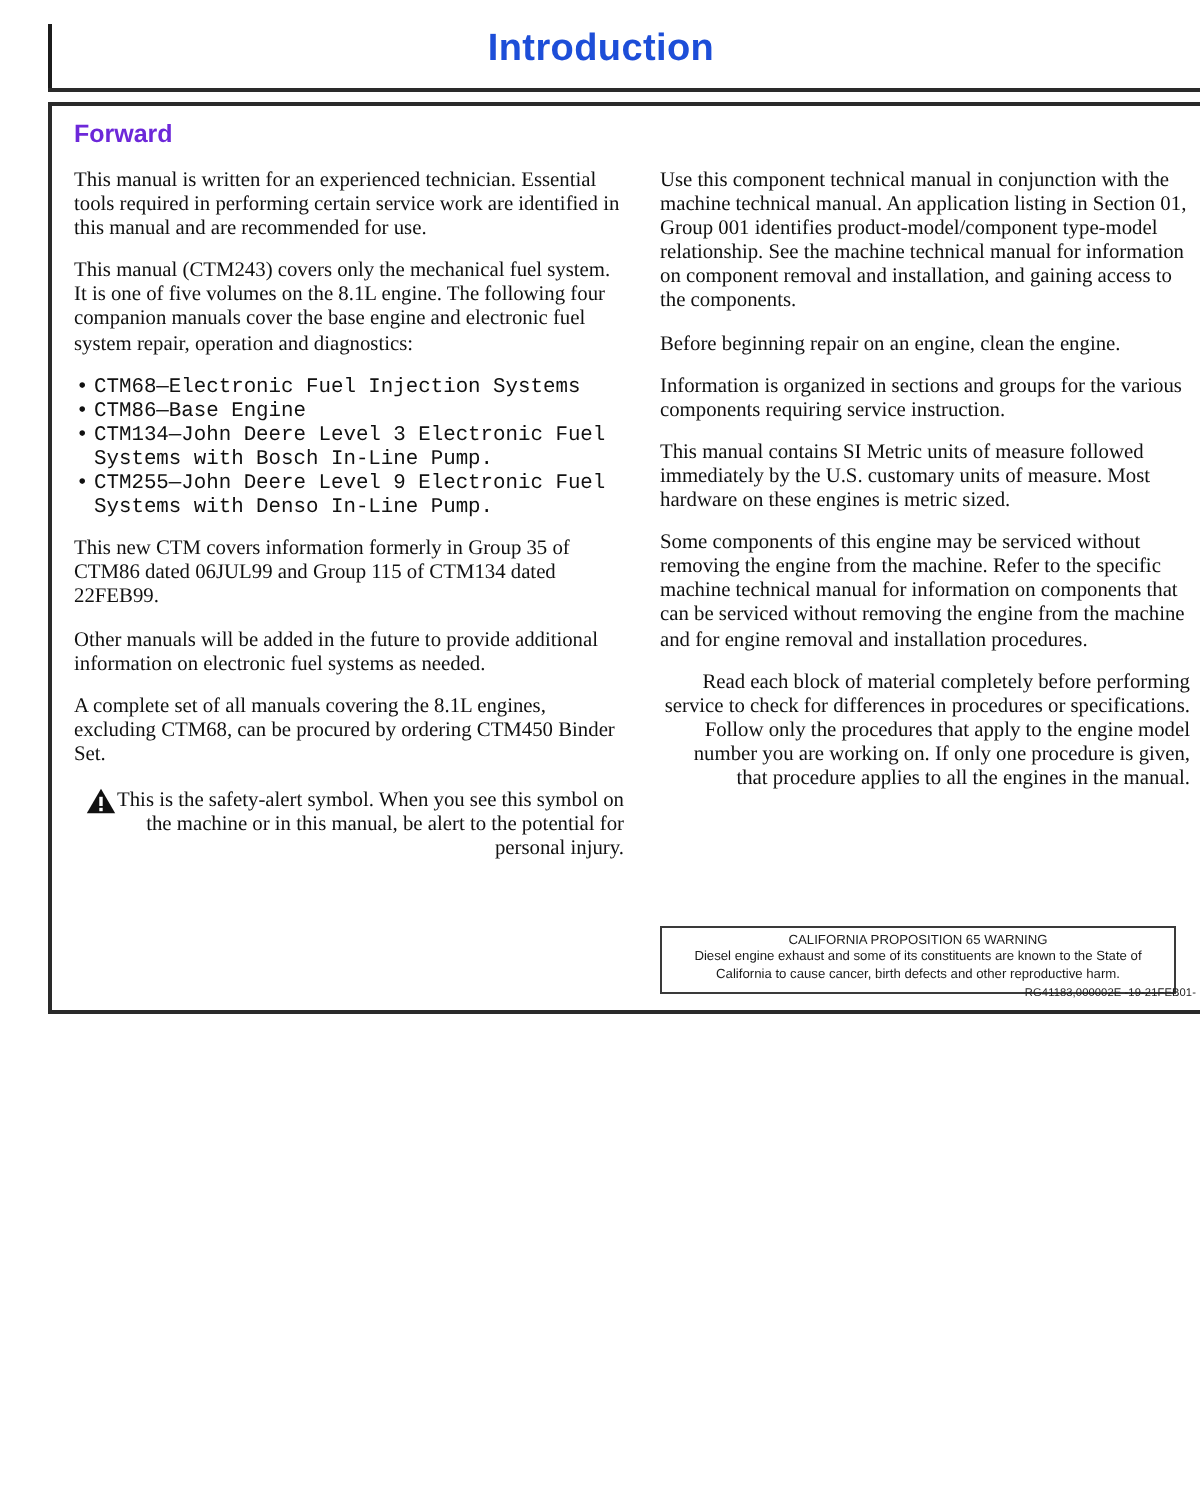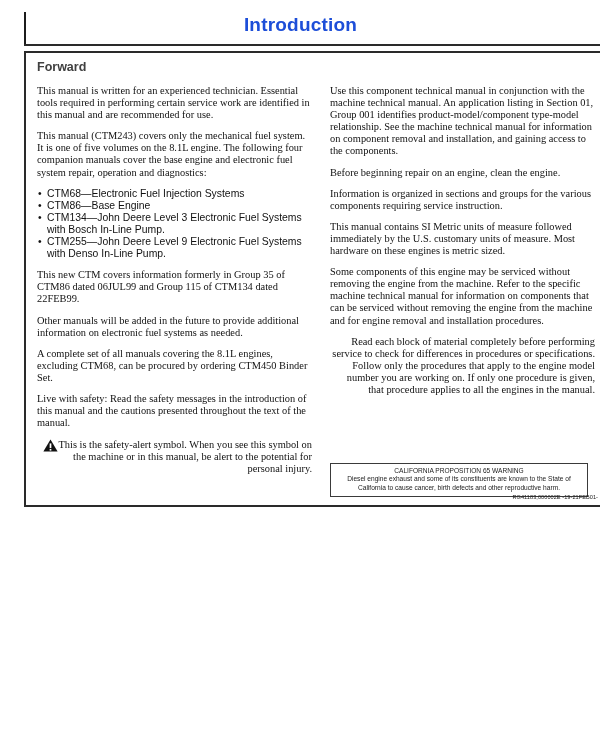--- a/index.html
+++ b/index.html
@@ -86,21 +86,21 @@
     height: 2px;
     background: #2a2a2a;
   }
 
   .section-heading {
     position: absolute;
     left: 37px;
     top: 60px;
     font-size: 12.5px;
     font-weight: bold;
-    color: #404040;
+    color: #6d28d9;
   }
 
   .col {
     position: absolute;
     top: 85px;
     font-size: 10.4px;
     line-height: 12.1px;
     color: #111111;
   }
   .col-left  { left: 37px;  width: 275px; }
@@ -114,20 +114,21 @@
 
   ul.manual-list {
     margin: 0 0 9px 0;
     padding: 0;
     list-style: none;
   }
   ul.manual-list li {
     position: relative;
     padding-left: 10px;
     margin: 0;
+    font-family: Liberation Mono, monospace;
   }
   ul.manual-list li::before {
     content: "\2022";
     position: absolute;
     left: 1px;
     top: 0;
   }
 
   
   .safety-para {
@@ -200,21 +201,20 @@
     <ul class="manual-list">
       <li>CTM68—Electronic Fuel Injection Systems</li>
       <li>CTM86—Base Engine</li>
       <li>CTM134—John Deere Level 3 Electronic Fuel Systems with Bosch In-Line Pump.</li>
       <li>CTM255—John Deere Level 9 Electronic Fuel Systems with Denso In-Line Pump.</li>
     </ul>
 
     <p>This new CTM covers information formerly in Group 35 of CTM86 dated 06JUL99 and Group 115 of CTM134 dated 22FEB99.</p>
     <p>Other manuals will be added in the future to provide additional information on electronic fuel systems as needed.</p>
     <p>A complete set of all manuals covering the 8.1L engines, excluding CTM68, can be procured by ordering CTM450 Binder Set.</p>
-    <p>Live with safety: Read the safety messages in the introduction of this manual and the cautions presented throughout the text of the manual.</p>
 
     <p class="safety-para"><span class="alert-triangle"><svg width="15" height="13" viewBox="0 0 15 13" xmlns="http://www.w3.org/2000/svg">
             <polygon points="7.5,0.4 14.6,12.6 0.4,12.6" fill="#111111"></polygon>
             <rect x="6.65" y="4.4" width="1.7" height="4.6" fill="#ffffff"></rect>
             <rect x="6.65" y="9.9" width="1.7" height="1.7" fill="#ffffff"></rect>
           </svg></span><span>This is the safety-alert symbol. When you see this symbol on the machine or in this manual, be alert to the potential for personal injury.</span></p>
   </div>
 
   <div class="col col-right">
     <p>Use this component technical manual in conjunction with the machine technical manual.  An application listing in Section 01, Group 001 identifies product-model/component type-model relationship. See the machine technical manual for information on component removal and installation, and gaining access to the components.</p>

